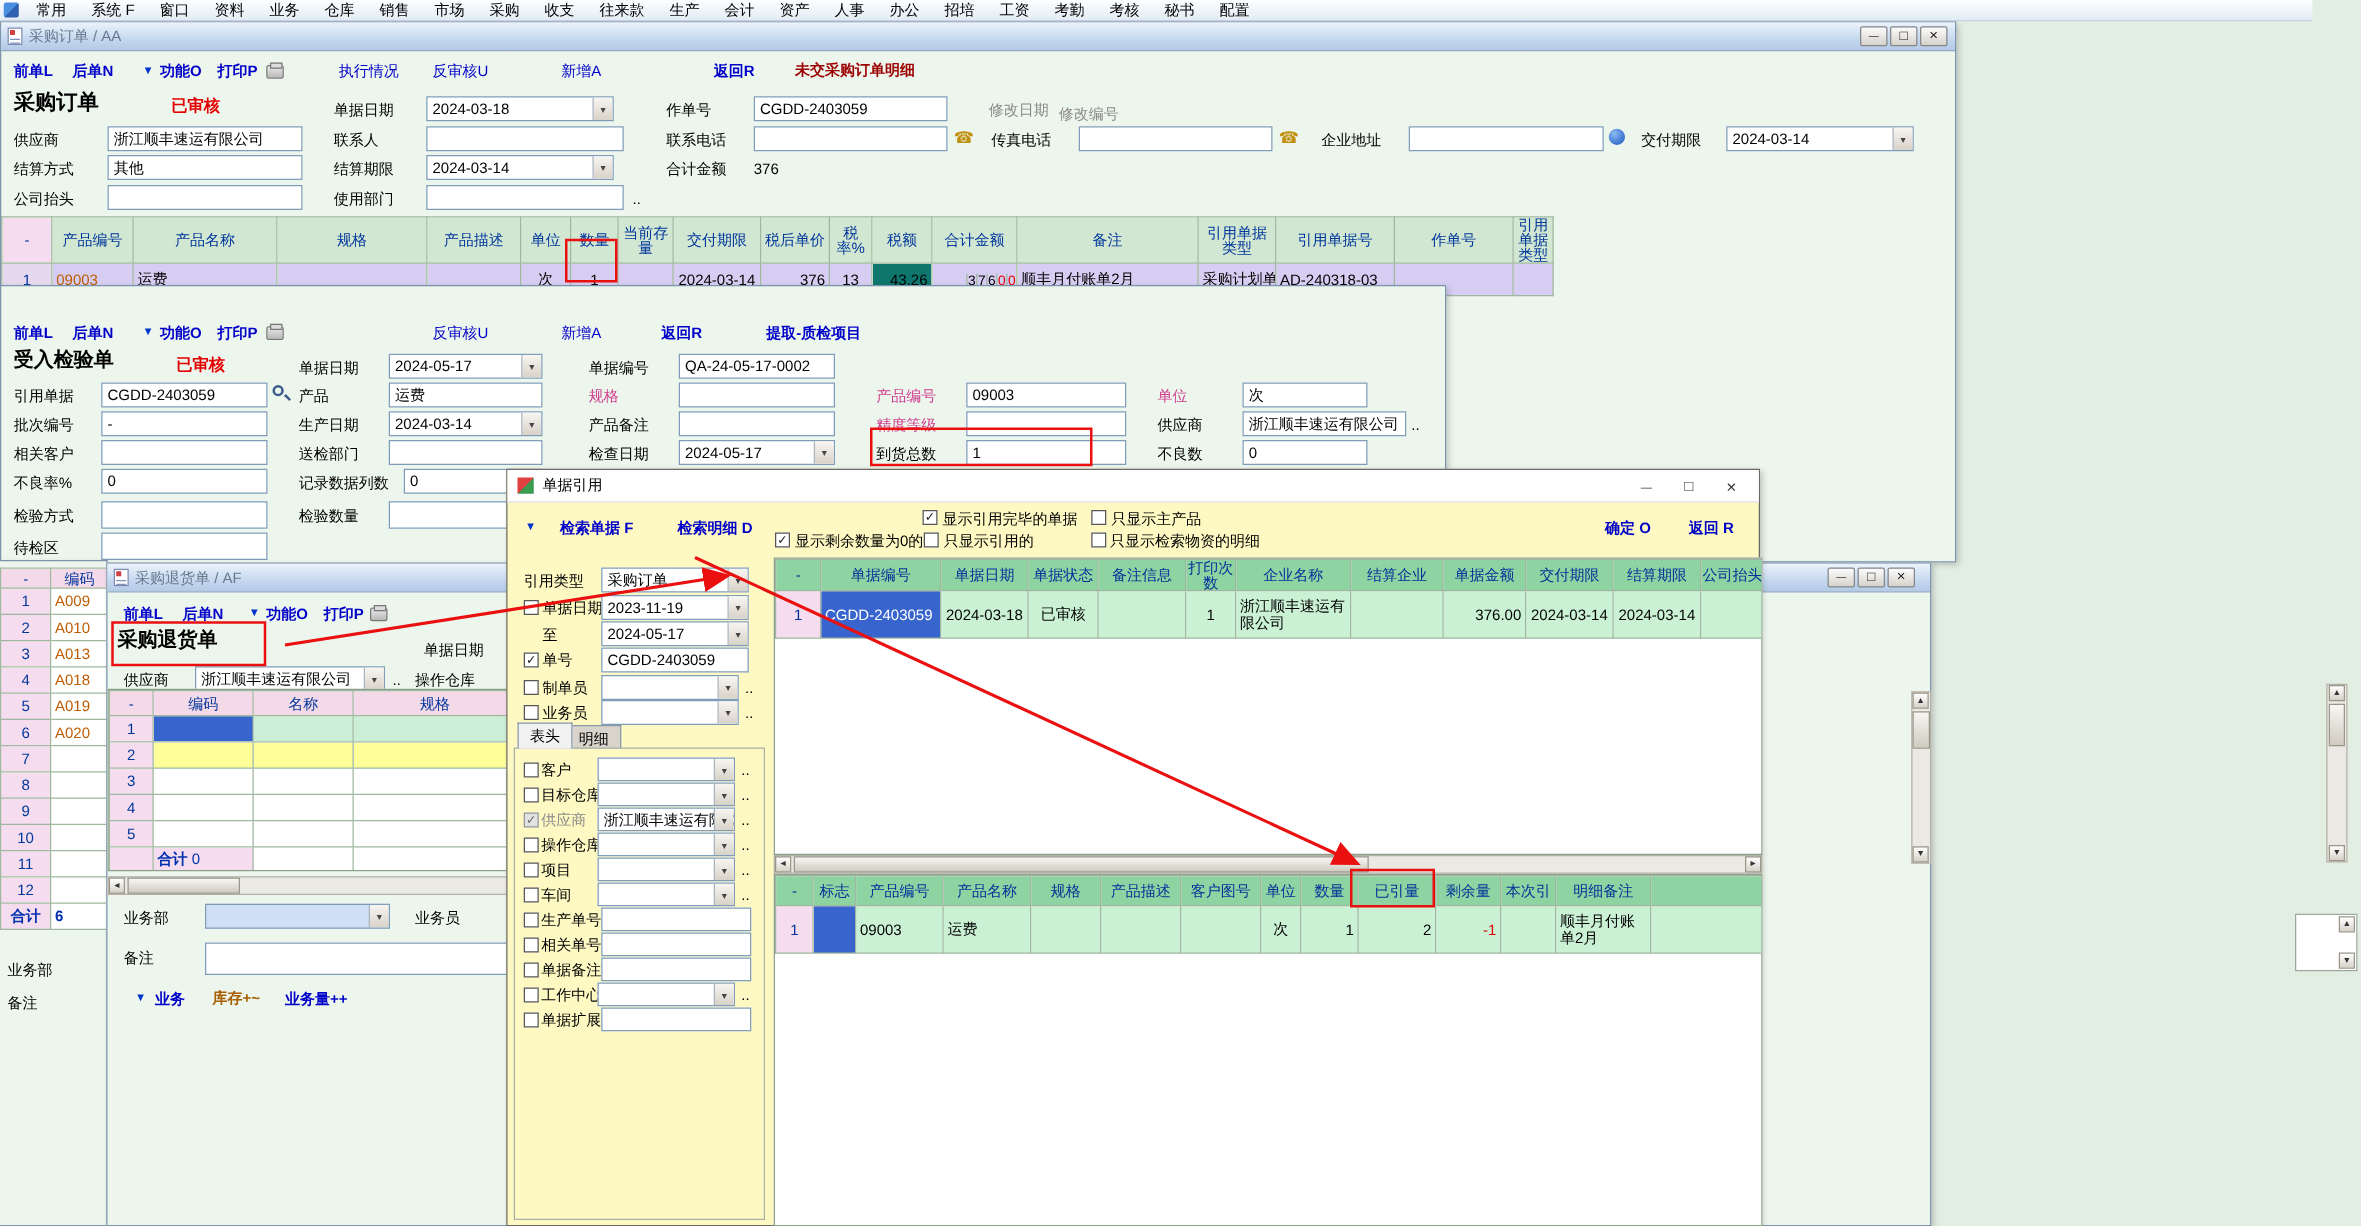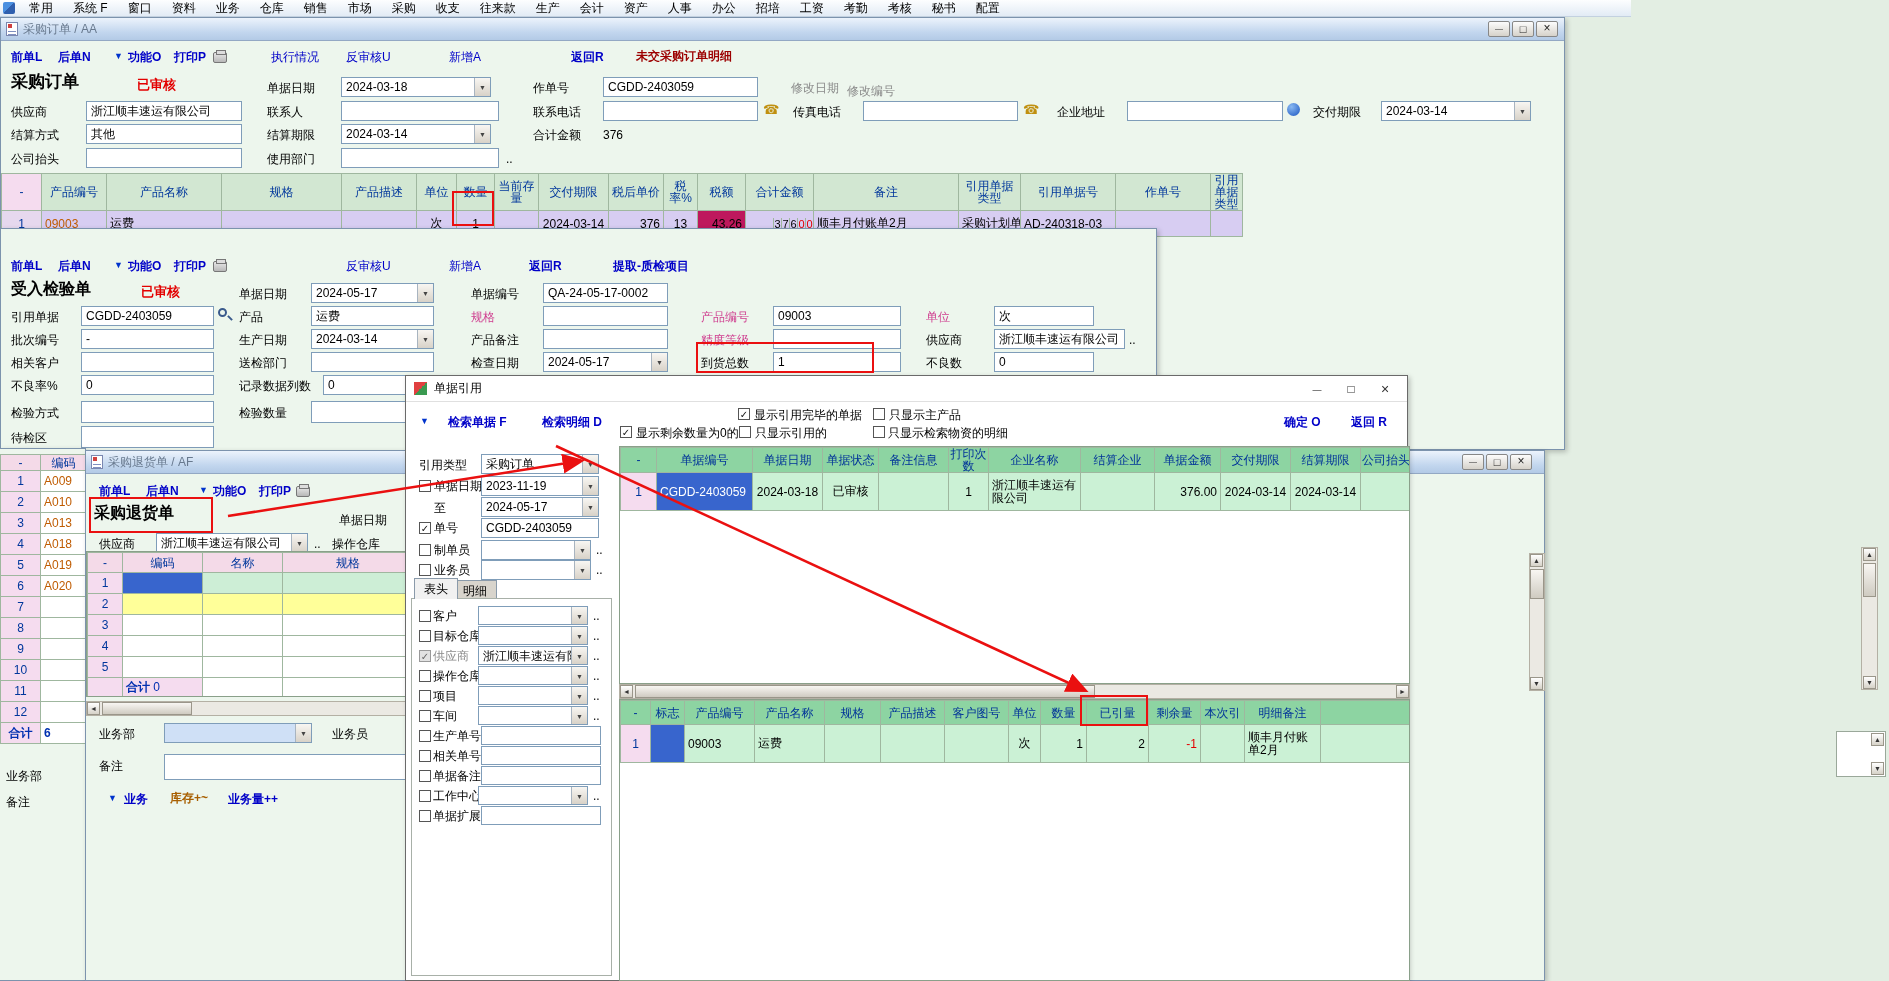--- a/index.html
+++ b/index.html
@@ -1,20 +1,20 @@
 <!DOCTYPE html>
 <html><head>
 <meta charset="utf-8">
 <style>
 *{margin:0;padding:0;box-sizing:border-box}
 html,body{width:1889px;height:981px}
 body{position:relative;overflow:hidden;background:#e3eee3;font-family:"Liberation Sans","DejaVu Sans",sans-serif;font-size:12px;color:#000}
 .l{position:absolute;white-space:nowrap;line-height:14px}
 .gray{color:#8a8a8a}.pink{color:#cf3d8f}.redtx{color:#e30000}.darkred{color:#9c0000}.orange{color:#bf5b00}.bold{font-weight:bold}
-.menubar{position:absolute;left:0;top:0;width:1631px;height:17px;background:linear-gradient(#fdfeff,#e2ebf5);border-bottom:1px solid #c3d1e0;display:flex;align-items:center;z-index:40}
+.menubar{position:absolute;left:0;top:0;width:1850px;height:17px;background:linear-gradient(#fdfeff,#e2ebf5);border-bottom:1px solid #c3d1e0;display:flex;align-items:center;z-index:40}
 .appico{width:12px;height:12px;margin:0 4px 0 3px;background:linear-gradient(135deg,#4a8fe0 50%,#2f5fae 50%);border-radius:2px}
 .mi{padding:2px 10px;cursor:default}
 .window{position:absolute;border:1px solid #7c93ad;background:#edf6ed;box-shadow:2px 2px 5px rgba(0,0,0,.22)}
 .titlebar{position:relative;height:23px;background:linear-gradient(#ecf3fc,#c2d6ee 65%,#b3cae6);border-bottom:1px solid #93a8c4;display:flex;align-items:center;gap:5px;padding:0 5px}
 .title-text{color:#68798e;font-size:12px}
 .doc-ico{width:12px;height:14px;background:#fff;border:1px solid #7a87b0;position:relative;flex:0 0 auto}
 .doc-ico::before{content:"";position:absolute;left:1px;top:1px;width:4px;height:4px;background:#d04040}
 .doc-ico::after{content:"";position:absolute;left:1px;top:8px;right:1px;height:1px;background:#8090c0;box-shadow:0 3px 0 #8090c0}
 .winbtns{position:absolute;top:3px;right:6px;display:flex;gap:2px}
 .wbtn{width:22px;height:16px;background:linear-gradient(#fcfcfc,#d6d2ca);border:1px solid #878787;border-radius:2px;text-align:center;color:#222;cursor:pointer}
@@ -202,21 +202,21 @@
       <td class="orange" style="background:#d7cdf2">09003</td>
       <td style="background:#d7cdf2">运费</td>
       <td style="background:#d7cdf2"></td>
       <td style="background:#d7cdf2"></td>
       <td style="background:#d7cdf2;text-align:center">次</td>
       <td style="background:#d7cdf2;text-align:center">1</td>
       <td style="background:#d7cdf2"></td>
       <td style="background:#d7cdf2;text-align:center">2024-03-14</td>
       <td style="background:#d7cdf2;text-align:right">376</td>
       <td style="background:#d7cdf2;text-align:center">13</td>
-      <td style="background:#be185d;text-align:right">43.26</td>
+      <td style="background:#0f766e;text-align:right">43.26</td>
       <td style="background:#d7cdf2;padding:0;text-align:right"><span class="dg"></span><span class="dg"></span><span class="dg"></span><span class="dg">3</span><span class="dg">7</span><span class="dg">6</span><span class="dg redtx">0</span><span class="dg redtx">0</span></td>
       <td style="background:#d7cdf2">顺丰月付账单2月</td>
       <td style="background:#d7cdf2">采购计划单</td>
       <td style="background:#d7cdf2">AD-240318-03</td>
       <td style="background:#d7cdf2"></td>
       <td style="background:#d7cdf2"></td>
     </tr>
   </tbody>
     </table>
 </div>
@@ -453,21 +453,21 @@
   <span class="l bold" style="left:84px;top:340px;color:#a85f00">库存+~</span>
   <span class="tlink bold" style="left:142px;top:340px">业务量++</span>
 
   <div class="sb" style="left:1443px;top:102px;width:16px;height:138px">
     <span class="sbtn up" style="left:0;top:0"></span>
     <span class="sthumb" style="left:0;top:15px;width:14px;height:30px"></span>
     <span class="sbtn dn" style="left:0;bottom:0"></span>
   </div>
 </div>
 
-<div class="window" style="left:405px;top:375px;width:1003px;height:606px;background:#ffffff;border:1px solid #6a6a6a;z-index:5">
+<div class="window" style="left:405px;top:375px;width:1003px;height:606px;background:#fef9c3;border:1px solid #6a6a6a;z-index:5">
   <div class="dlg-titlebar">
     <span class="dlg-ico"></span>
     <span>单据引用</span>
   </div>
   <span class="dlg-btn min" style="right:76px"></span>
   <span class="dlg-btn max" style="right:42px"></span>
   <span class="dlg-btn cls" style="right:8px"></span>
 
   <span class="ico-down" style="left:14px;top:40px"></span>
   <span class="tlink bold" style="left:42px;top:38px">检索单据 F</span>

